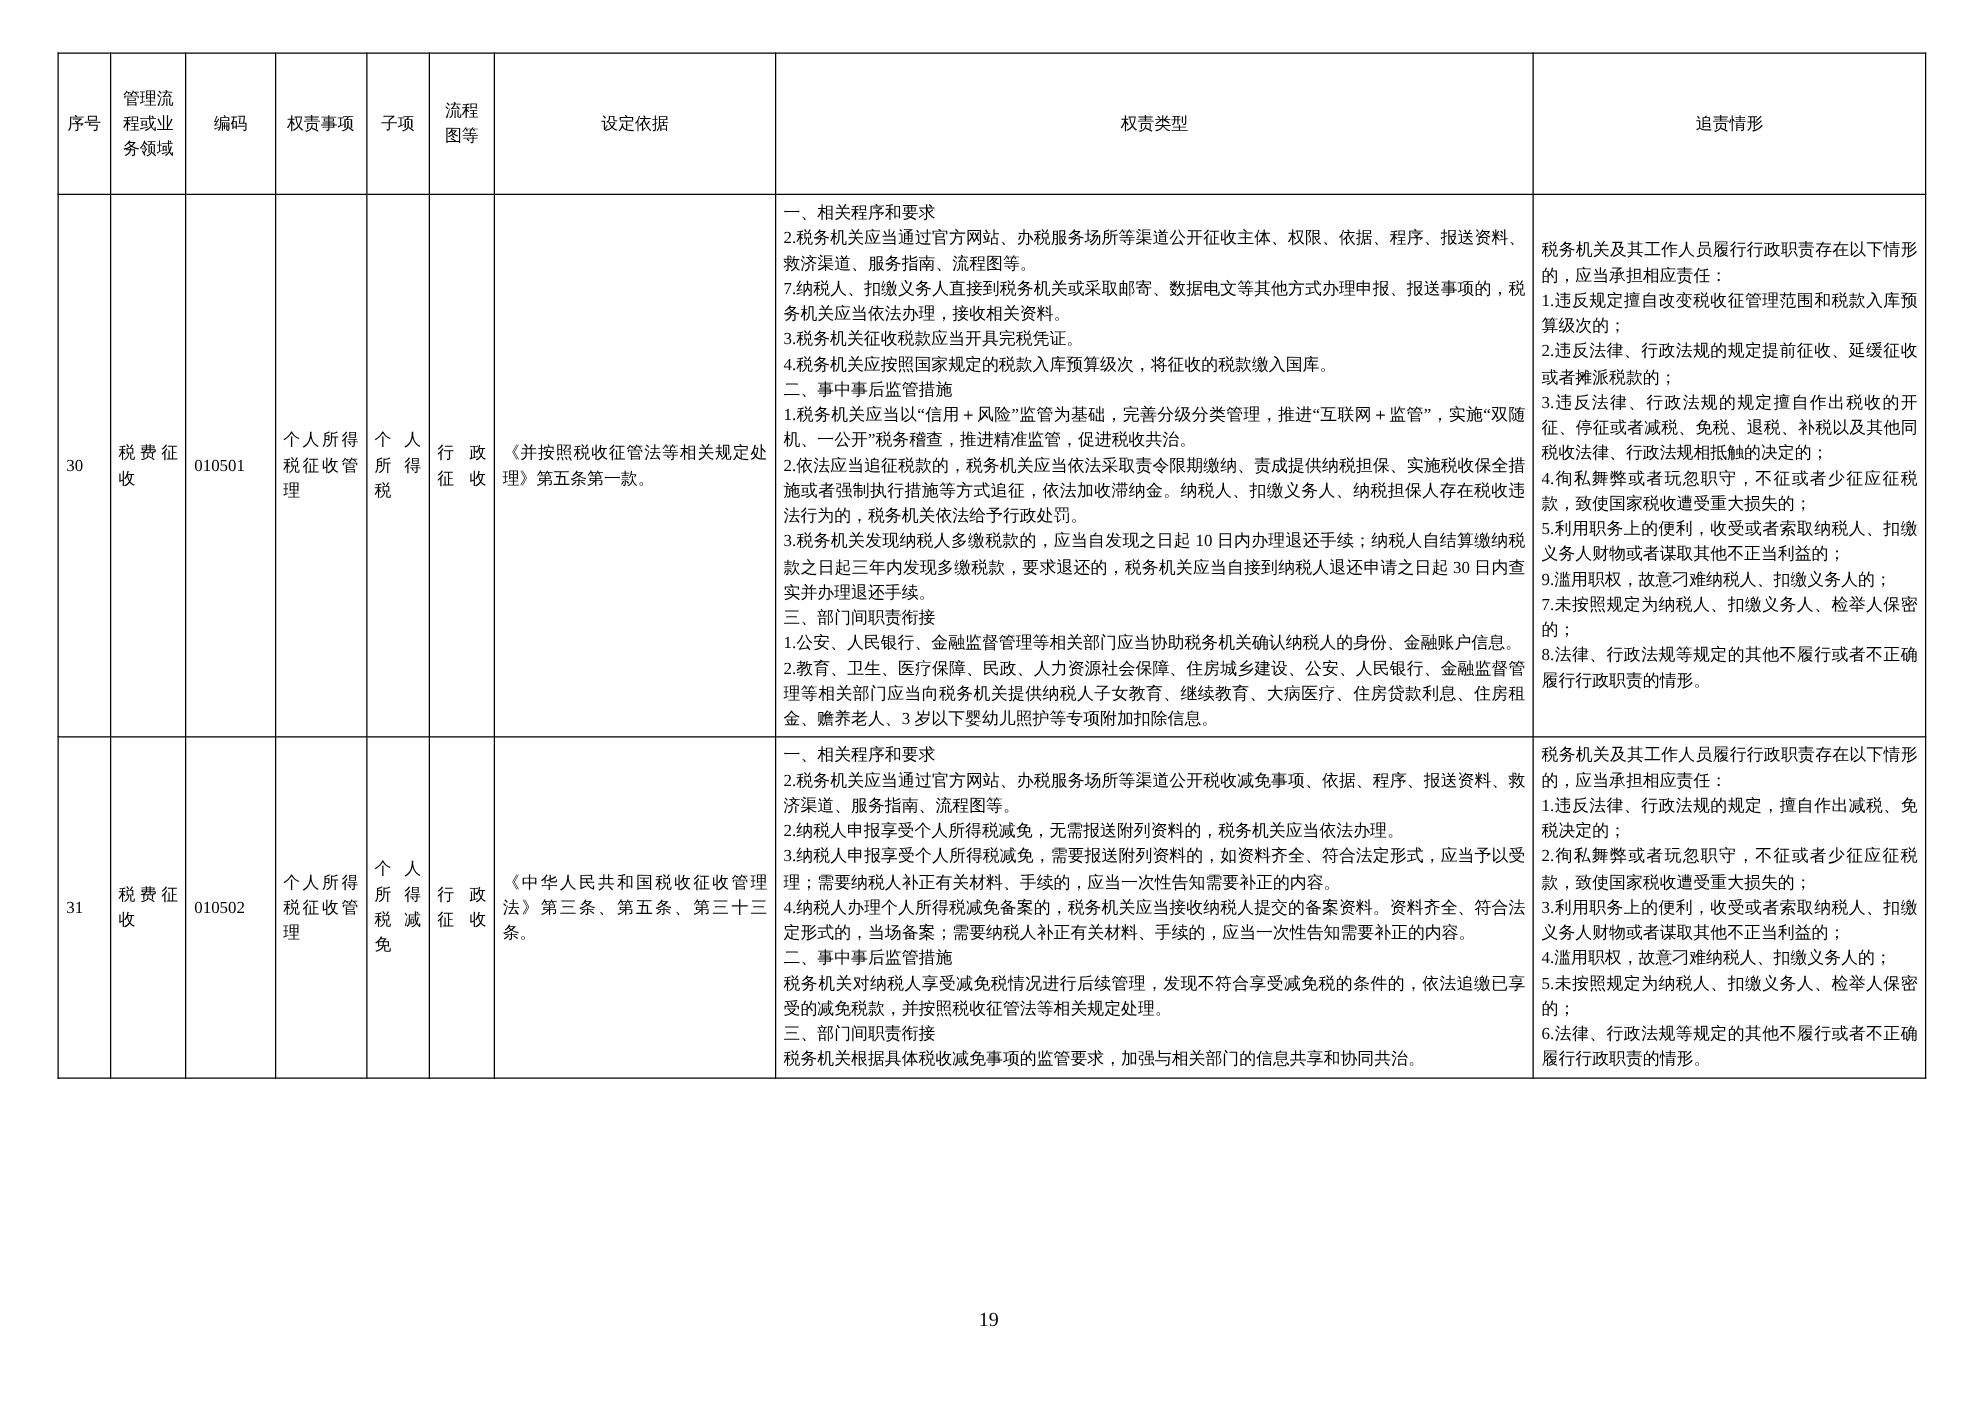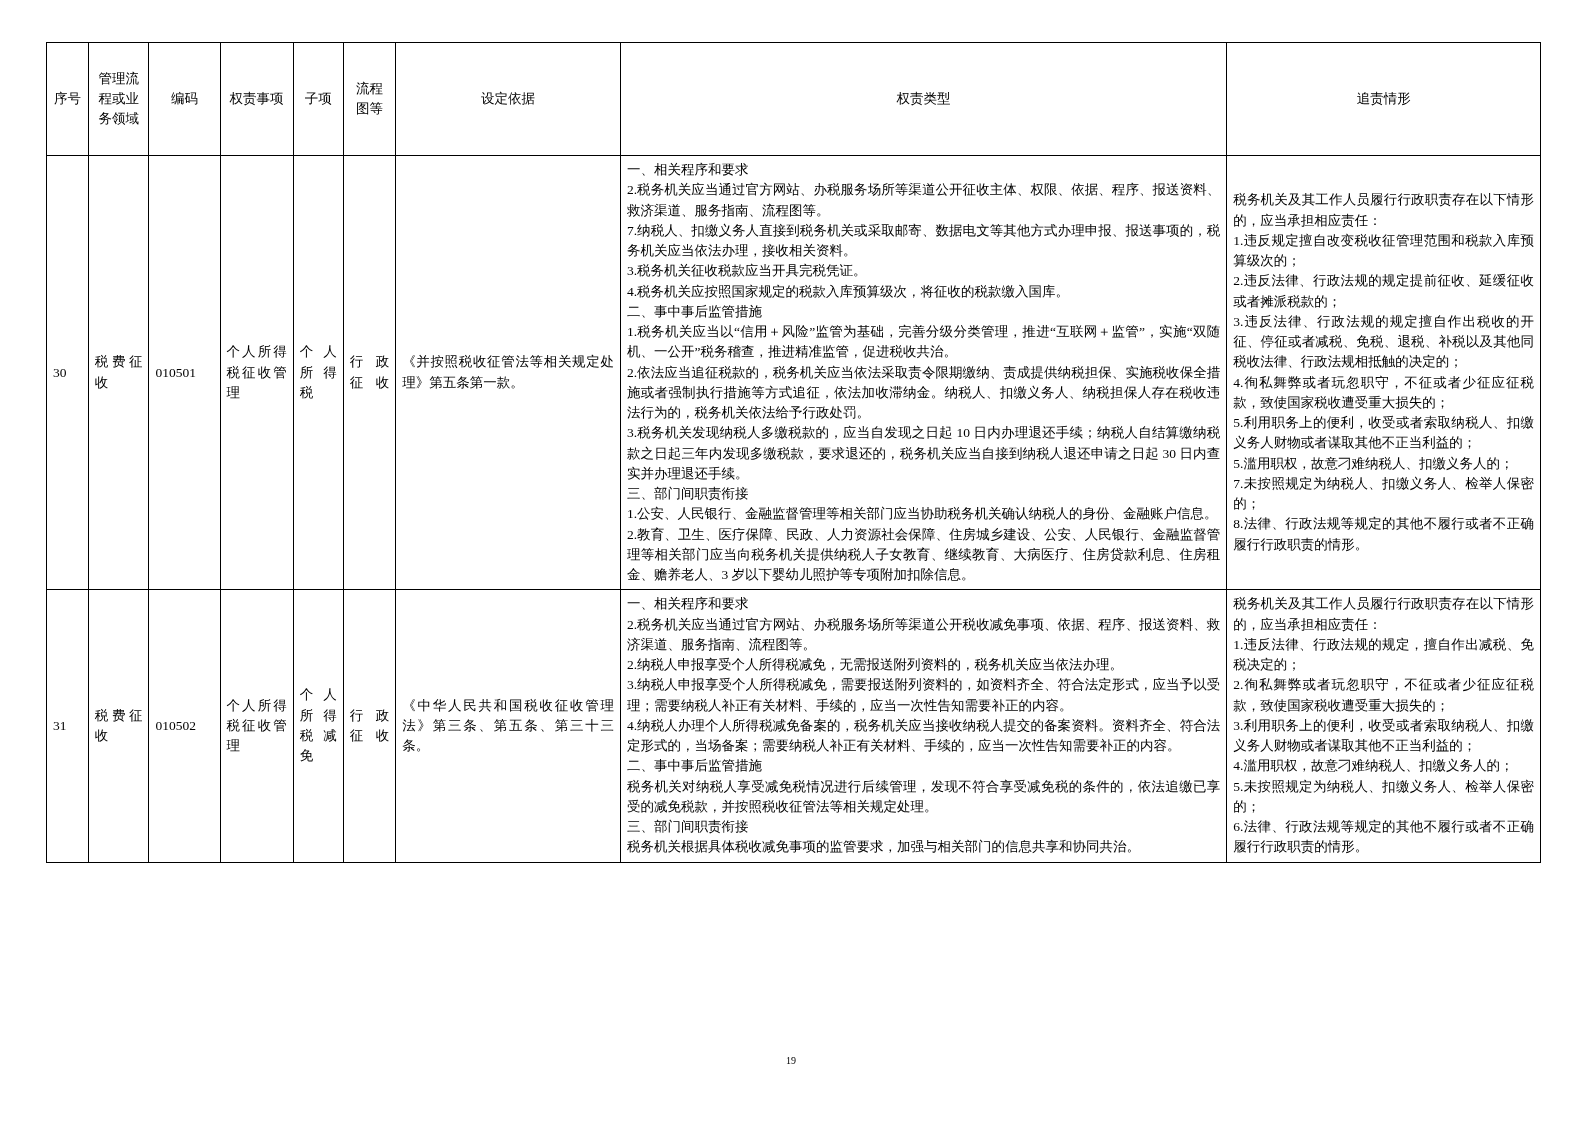--- a/index.html
+++ b/index.html
@@ -81,21 +81,21 @@
     text-align: justify;
     line-height: 1.6;
     padding: 6px 8px;
   }
   .page-number {
     position: absolute;
     left: 0;
     right: 5px;
     bottom: 56px;
     text-align: center;
-    font-size: 10px;
+    font-size: 16px;
     font-family: "Liberation Serif", serif;
   }
 </style>
 </head>
 <body>
 
 <div class="page">
 
   <table class="doc-table">
     <colgroup>
@@ -145,21 +145,21 @@
             <p>1.公安、人民银行、金融监督管理等相关部门应当协助税务机关确认纳税人的身份、金融账户信息。</p>
             <p>2.教育、卫生、医疗保障、民政、人力资源社会保障、住房城乡建设、公安、人民银行、金融监督管理等相关部门应当向税务机关提供纳税人子女教育、继续教育、大病医疗、住房贷款利息、住房租金、赡养老人、3 岁以下婴幼儿照护等专项附加扣除信息。</p>
           </td>
         <td class="body-cell">
             <p>税务机关及其工作人员履行行政职责存在以下情形的，应当承担相应责任：</p>
             <p>1.违反规定擅自改变税收征管理范围和税款入库预算级次的；</p>
             <p>2.违反法律、行政法规的规定提前征收、延缓征收或者摊派税款的；</p>
             <p>3.违反法律、行政法规的规定擅自作出税收的开征、停征或者减税、免税、退税、补税以及其他同税收法律、行政法规相抵触的决定的；</p>
             <p>4.徇私舞弊或者玩忽职守，不征或者少征应征税款，致使国家税收遭受重大损失的；</p>
             <p>5.利用职务上的便利，收受或者索取纳税人、扣缴义务人财物或者谋取其他不正当利益的；</p>
-            <p>5.滥用职权，故意刁难纳税人、扣缴义务人的；</p>
+            <p>9.滥用职权，故意刁难纳税人、扣缴义务人的；</p>
             <p>7.未按照规定为纳税人、扣缴义务人、检举人保密的；</p>
             <p>8.法律、行政法规等规定的其他不履行或者不正确履行行政职责的情形。</p>
           </td>
       </tr>
       <tr>
         <td class="cell-center">31</td>
         <td class="narrow-just">税费征收</td>
         <td class="cell-center">010502</td>
         <td class="narrow-just">个人所得税征收管理</td>
         <td class="narrow-just">个人所得税减免</td>

